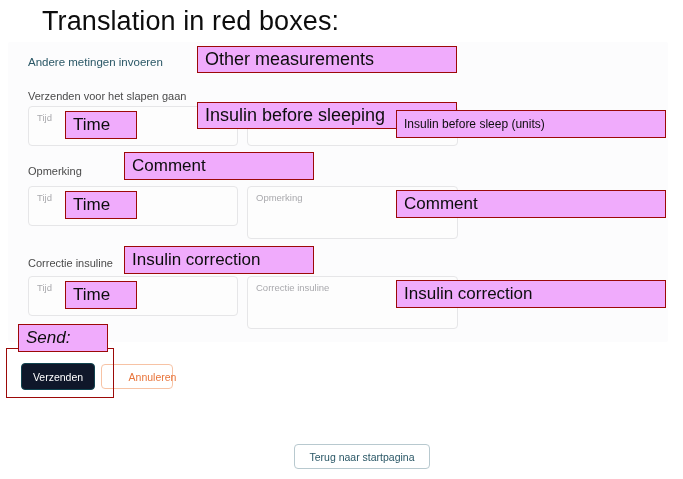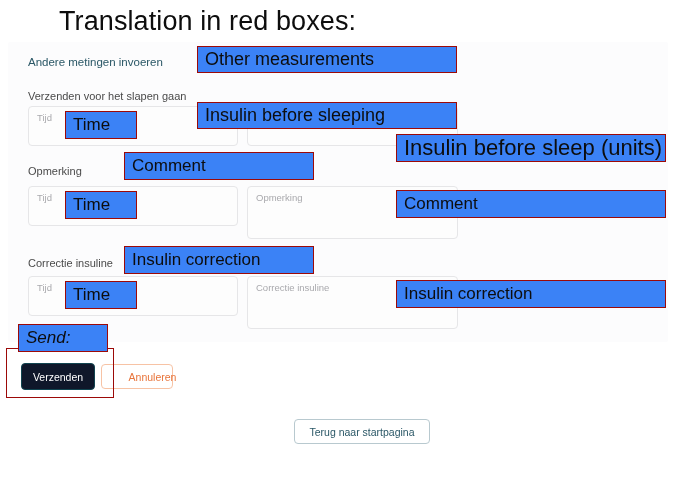--- a/index.html
+++ b/index.html
@@ -39,21 +39,20 @@
 
   
   #slide-title {
     position: absolute;
     left: 42px;
     top: 6px;
     font-size: 27px;
     color: #0d0d0d;
     letter-spacing: 0.1px;
     white-space: nowrap;
-    margin-left: 17px;
   }
 
   
   .section-heading {
     position: absolute;
     font-size: 11.5px;
     color: #2a5766;
     white-space: nowrap;
   }
   .field-label {
@@ -104,21 +103,21 @@
   #btn-home {
     background: #ffffff;
     color: #2a5766;
     border: 1px solid #b8c9cf;
   }
 
   
   .redbox {
     position: absolute;
     box-sizing: border-box;
-    background: #3b82f6;
+    background: #f0abfc;
     border: 1.6px solid #9c0908;
     display: flex;
     align-items: center;
     padding-left: 7px;
     color: #0d0d0d;
     white-space: nowrap;
   }
   .redbox.empty {
     background: transparent;
   }
@@ -162,29 +161,29 @@
   </div>
 
   <div class="input-box" style="left:247px; top:276px; width:211px; height:53px;">
     <span class="input-ph">Correctie insuline</span>
   </div>
 
   <div class="btn" id="btn-submit" style="left:21px; top:363px; width:74px; height:27px;">Verzenden</div>
 
   <div class="btn" id="btn-cancel" style="left:101px; top:364px; width:72px; height:25px;padding-left:31px;">Annuleren</div>
 
-  <div class="btn" id="btn-home" style="left:294px; top:419px; width:136px; height:25px;">Terug naar startpagina</div>
+  <div class="btn" id="btn-home" style="left:294px; top:444px; width:136px; height:25px;">Terug naar startpagina</div>
 
   <div class="redbox" style="left:197px; top:46px; width:260px; height:27px; font-size:18px;">Other measurements</div>
 
   <div class="redbox" style="left:197px; top:78px; width:260px; height:27px; font-size:18px;margin-top:24px;">Insulin before sleeping</div>
 
   <div class="redbox" style="left:65px; top:111px; width:72px; height:28px; font-size:17px;">Time</div>
 
-  <div class="redbox" style="left:396px; top:110px; width:270px; height:28px; font-size:22px;margin-top:24px;">Insulin before sleep (units)</div>
+  <div class="redbox" style="left:396px; top:110px; width:270px; height:28px; font-size:12px;">Insulin before sleep (units)</div>
 
   <div class="redbox" style="left:124px; top:152px; width:190px; height:28px; font-size:17px;">Comment</div>
 
   <div class="redbox" style="left:65px; top:191px; width:72px; height:28px; font-size:17px;">Time</div>
 
   <div class="redbox" style="left:396px; top:190px; width:270px; height:28px; font-size:17px;">Comment</div>
 
   <div class="redbox" style="left:124px; top:246px; width:190px; height:28px; font-size:17px;">Insulin correction</div>
 
   <div class="redbox" style="left:65px; top:281px; width:72px; height:28px; font-size:17px;">Time</div>

